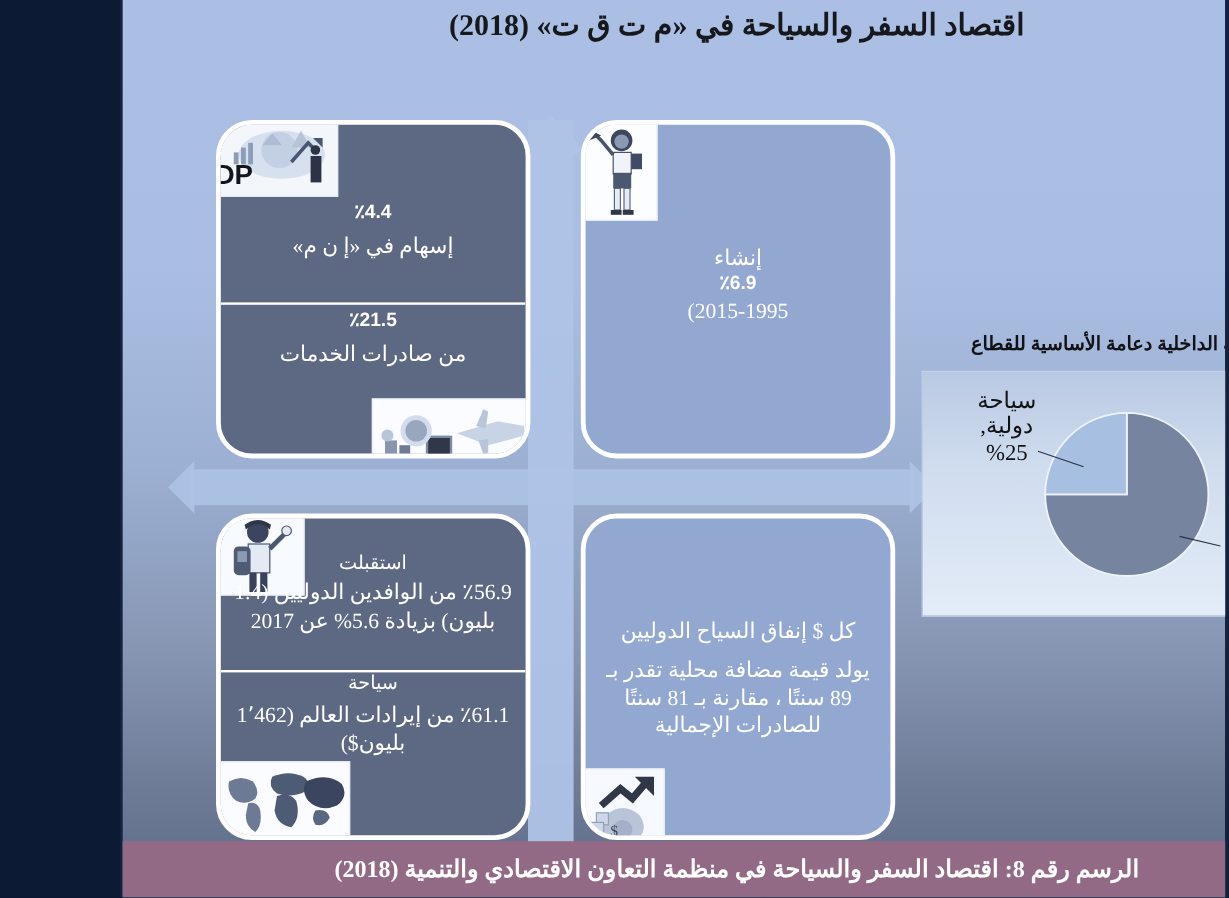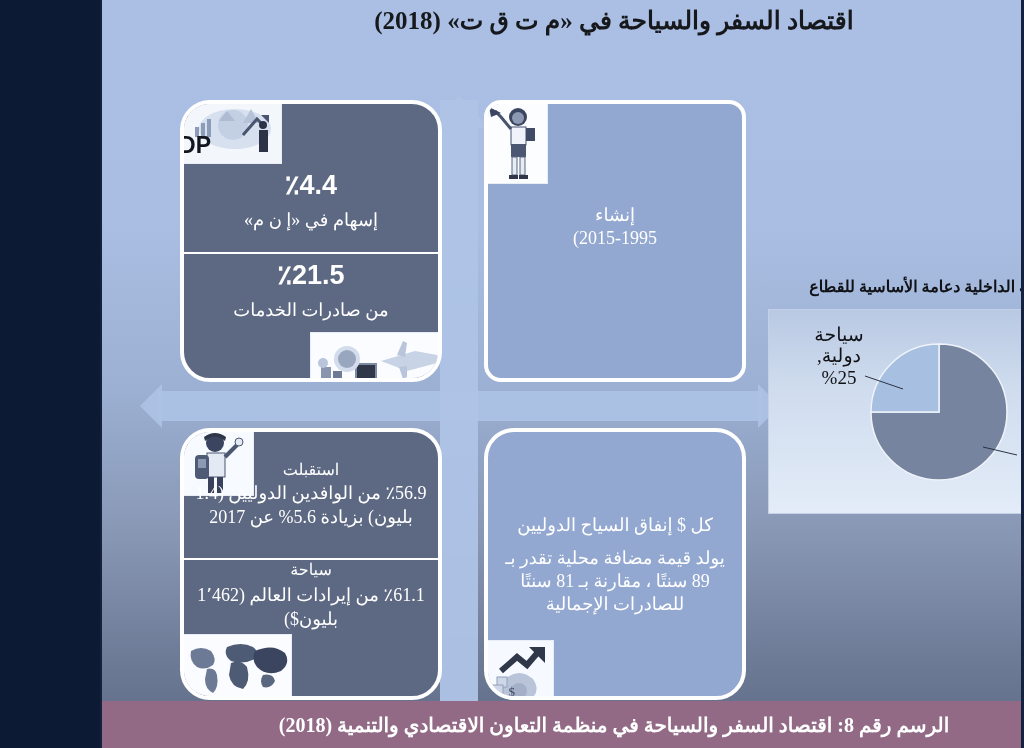--- a/index.html
+++ b/index.html
@@ -101,21 +101,21 @@
     border-radius: 30px;
     border: 4px solid #ffffff;
     box-sizing: border-box;
     direction: rtl;
     overflow: hidden;
   }
   .card.dark  { background: #5d6882; color: #ffffff; }
   .card.light { background: #93a8d0; color: #ffffff; }
 
   #card-tl { left: 78px;  top: 100px; width: 262px; height: 282px; }
-  #card-tr { left: 382px; top: 100px; width: 262px; height: 282px; border-radius: 17px; }
+  #card-tr { left: 382px; top: 100px; width: 262px; height: 282px; }
   #card-bl { left: 78px;  top: 428px; width: 262px; height: 272px; }
   #card-br { left: 382px; top: 428px; width: 262px; height: 272px; }
 
   .divider {
     position: absolute;
     left: 0;
     width: 100%;
     height: 2px;
     background: #ffffff;
   }
@@ -124,21 +124,21 @@
     position: absolute;
     width: 100%;
     text-align: center;
     font-family: "Liberation Serif", serif;
     line-height: 1.28;
     color: #ffffff;
     padding: 0 8px;
     box-sizing: border-box;
     direction: rtl;
   }
-  .num { font-family: "Liberation Sans", sans-serif; font-weight: bold; font-size: 27px; }
+  .num { font-family: "Liberation Sans", sans-serif; font-weight: bold; font-size: 16px; }
   .lbl { font-size: 18px; }
   .lbl-s { font-size: 16px; }
 
   
   .pic {
     position: absolute;
     background: #f4f7fc;
     border: 1px solid #e8eef8;
     overflow: hidden;
   }
@@ -277,20 +277,21 @@
         <rect x="24" y="74" width="9" height="4" fill="#2f3748"></rect>
         <rect x="34" y="74" width="9" height="4" fill="#2f3748"></rect>
         <rect x="41" y="27" width="9" height="13" fill="#404b66"></rect>
         <path d="M26 28 L16 16 L10 10" stroke="#48536e" stroke-width="3" fill="none"></path>
         <path d="M4 6 L16 12 L6 16 Z" fill="#3c4660"></path>
       </svg>
     </div>
 
     <div class="card-text" style="top:100px;">
       <div class="lbl">إنشاء</div>
+      <div class="num">٪6.9</div>
       <div class="lbl">2015-1995)</div>
     </div>
   </div>
 
   <div class="card dark" id="card-bl">
     <div class="divider" style="top:126px;"></div>
 
     <div class="pic" style="left:-4px; top:-4px; width:72px; height:66px;">
       <svg width="72" height="66" viewBox="0 0 72 66">
         <rect width="72" height="66" fill="#f7faff"></rect>

